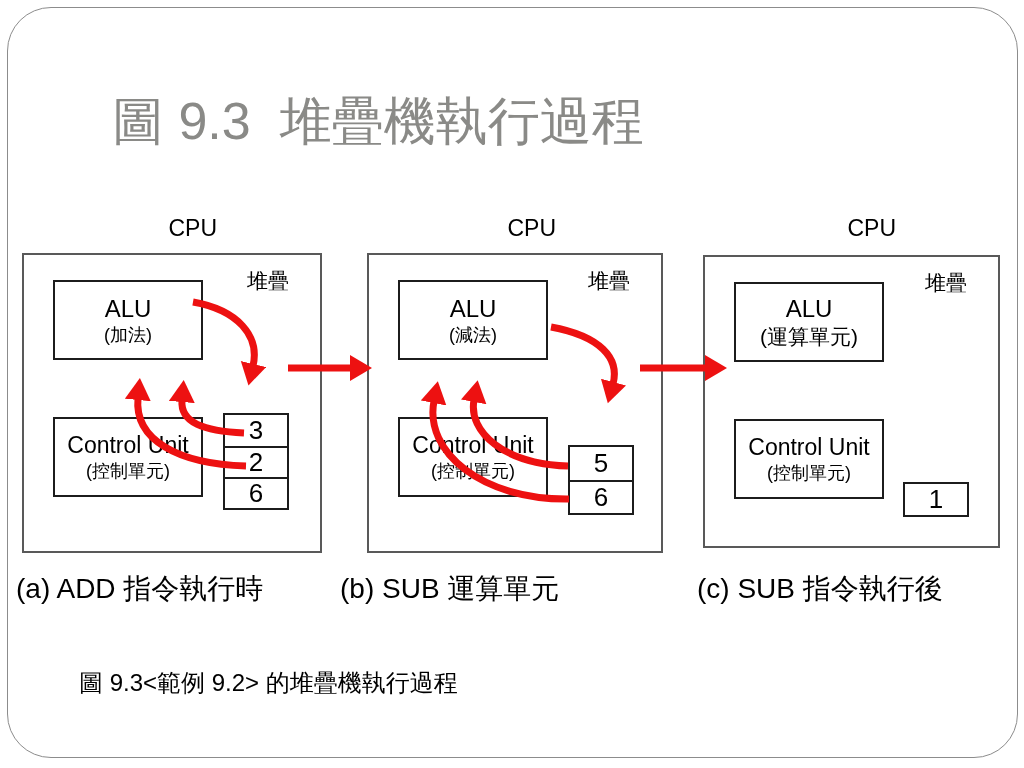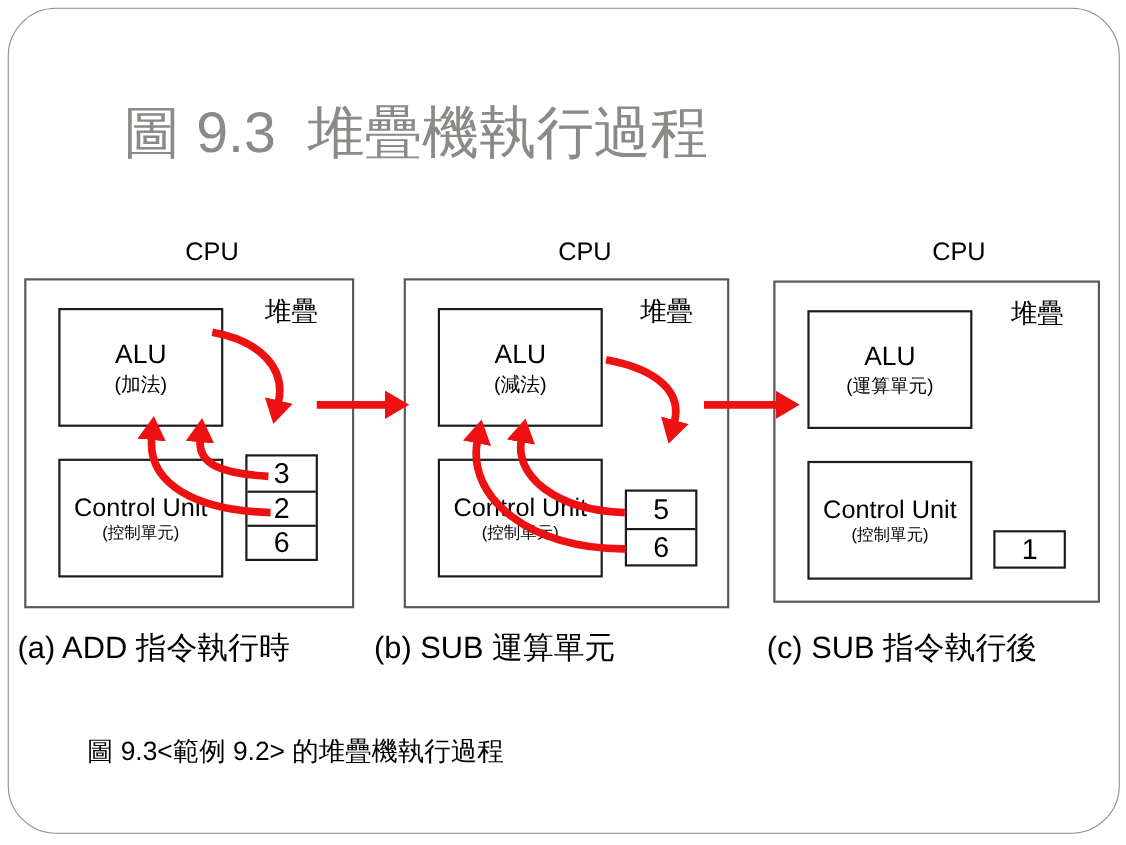--- a/index.html
+++ b/index.html
@@ -41,37 +41,37 @@
   .panel {
     position: absolute;
     border: 2px solid var(--panel-border);
     background: transparent;
   }
   .panel-a { left: 22px;  top: 253px; width: 300px; height: 300px; }
   .panel-b { left: 367px; top: 253px; width: 296px; height: 300px; }
   .panel-c { left: 703px; top: 255px; width: 297px; height: 293px; }
 
   .alu-box, .cu-box {
-    position: absolute; left: 29px; width: 150px; height: 108px;
+    position: absolute; left: 29px; width: 150px; height: 80px;
     border: 2px solid var(--box-border);
     display: flex; flex-direction: column;
     align-items: center; justify-content: center;
     text-align: center; line-height: 1.25;
   }
   .alu-box { top: 25px; }
   .cu-box  { top: 162px; }
   .alu-line1 { font-size: 24px; }
   .alu-line2 { font-size: 18px; }
-  .panel-c .alu-line2 { font-size: 17px; }
+  .panel-c .alu-line2 { font-size: 21px; }
   .cu-line1 { font-size: 23px; }
-  .cu-line2 { font-size: 15px; }
+  .cu-line2 { font-size: 18px; }
 
   .stack-label {
     position: absolute; top: 12px; right: 31px;
-    font-size: 24px;
+    font-size: 21px;
   }
 
   .stack {
     position: absolute;
     border: 2px solid var(--box-border);
     background: #fff;
   }
   .panel-a .stack { left: 199px; top: 158px; width: 66px; }
   .panel-b .stack { left: 199px; top: 190px; width: 66px; }
   .panel-c .stack { left: 198px; top: 225px; width: 66px; }

